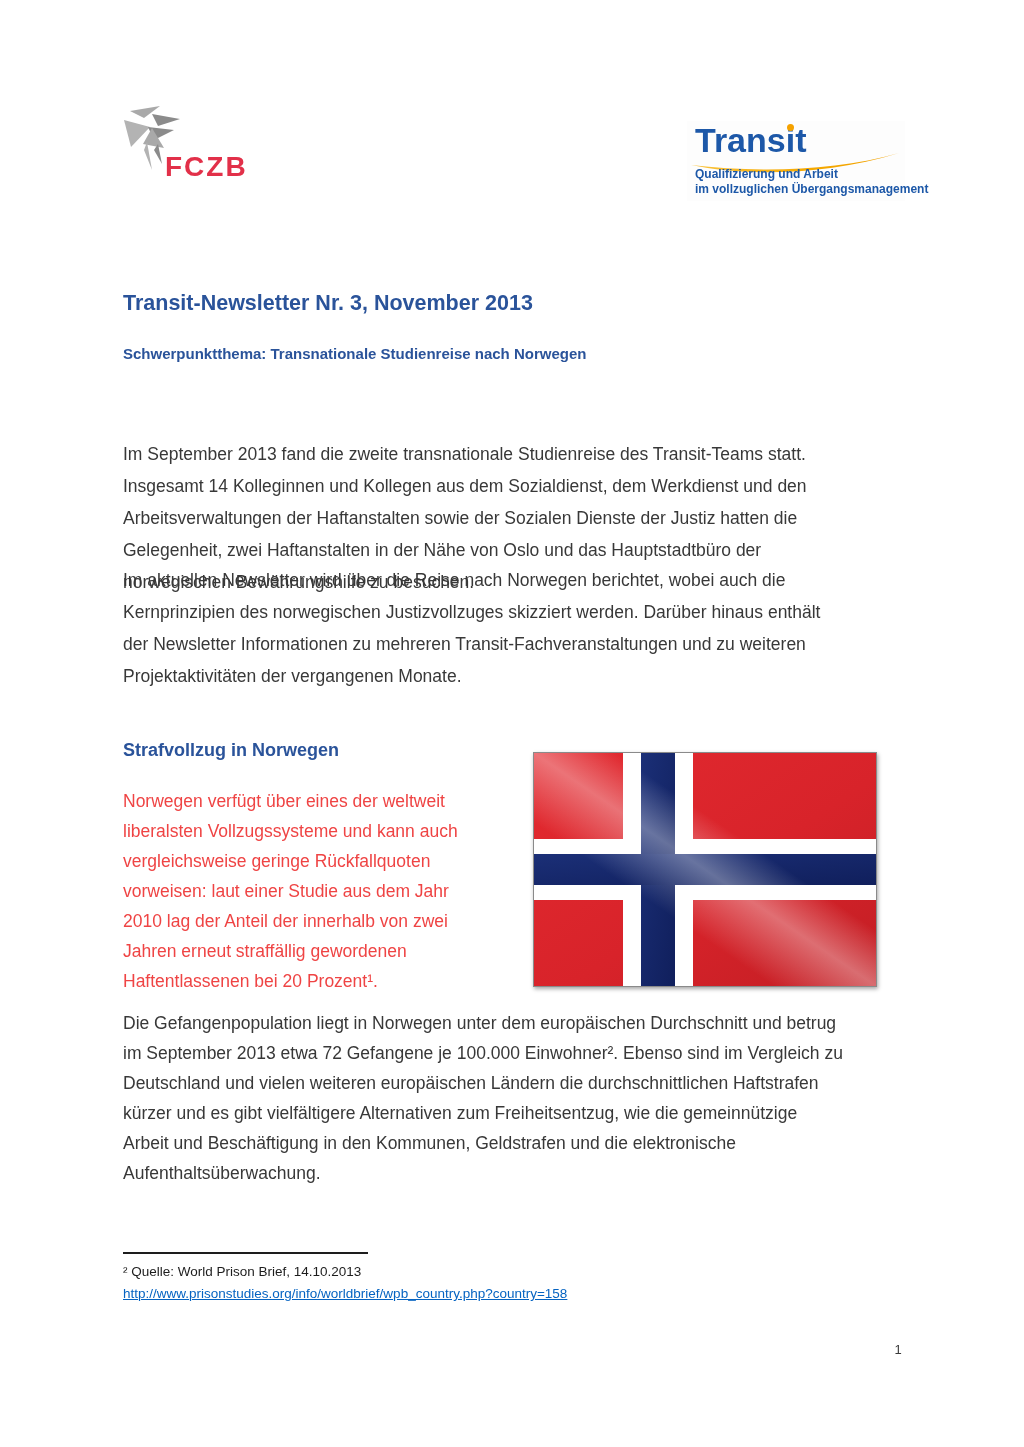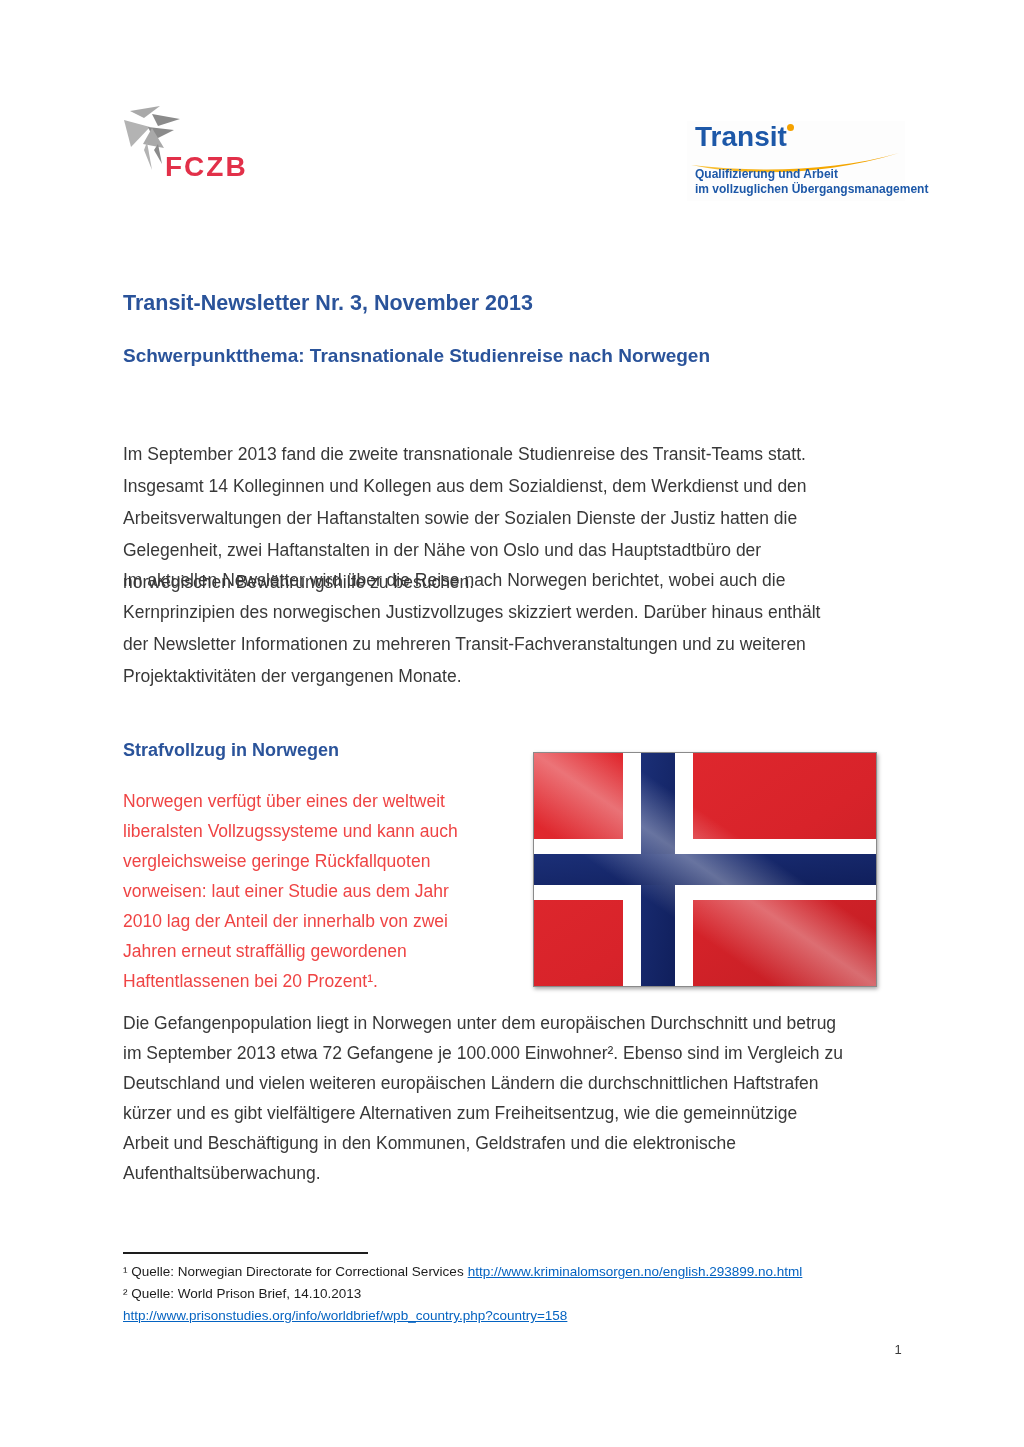--- a/index.html
+++ b/index.html
@@ -20,42 +20,42 @@
   .fczb-text {
     position: absolute; left: 47px; top: 53px;
     font-size: 28px; font-weight: bold; letter-spacing: 2px;
     color: #e23049; font-family: "Liberation Sans", sans-serif;
   }
 
   .transit-logo { position: absolute; left: 687px; top: 121px; width: 218px; height: 80px; background: #fdfdfd; }
   .transit-word-wrap { position: relative; height: 48px; }
   .transit-word {
     position: absolute; left: 8px; top: 0;
-    font-size: 28px; font-weight: bold; color: #1d58a8;
+    font-size: 34px; font-weight: bold; color: #1d58a8;
     font-family: "Liberation Sans", sans-serif;
   }
   .transit-idot {
     position: absolute; left: 100px; top: 3px; width: 7px; height: 7px;
     border-radius: 50%; background: #f5a200;
   }
   .transit-swoosh { position: absolute; left: 0; top: 28px; }
   .transit-sub {
     position: absolute; left: 8px; top: 46px;
     font-size: 12px; font-weight: bold; color: #1d58a8; line-height: 15px;
     white-space: nowrap;
   }
 
   
   .doc-title {
     position: absolute; left: 123px; top: 291px;
     font-size: 21.5px; font-weight: bold; color: #2a539a;
   }
   .doc-subtitle {
     position: absolute; left: 123px; top: 345px;
-    font-size: 19px; font-weight: bold; color: #2a539a;
+    font-size: 15px; font-weight: bold; color: #2a539a;
   }
   .section-heading {
     position: absolute; left: 123px; top: 740px;
     font-size: 18px; font-weight: bold; color: #2a539a;
   }
 
   
   .para {
     position: absolute; left: 123px; width: 800px;
     font-size: 17.5px; color: #383838;
@@ -187,23 +187,20 @@
   <p class="para para-3">Die Gefangenpopulation liegt in Norwegen unter dem europäischen Durchschnitt und betrug
 im September 2013 etwa 72 Gefangene je 100.000 Einwohner². Ebenso sind im Vergleich zu
 Deutschland und vielen weiteren europäischen Ländern die durchschnittlichen Haftstrafen
 kürzer und es gibt vielfältigere Alternativen zum Freiheitsentzug, wie die gemeinnützige
 Arbeit und Beschäftigung in den Kommunen, Geldstrafen und die elektronische
 Aufenthaltsüberwachung.</p>
 
   <div class="footnote-rule"></div>
   <div class="footnotes">
     <div>
-      <span class="fn-text">¹ Quelle: Norwegian Directorate for Correctional Services</span><a href="#">http://www.kriminalomsorgen.no/english.293899.no.html</a>
-    </div>
-    <div>
       <span class="fn-text">² Quelle: World Prison Brief, 14.10.2013</span>
     </div>
     <div>
       <a href="#">http://www.prisonstudies.org/info/worldbrief/wpb_country.php?country=158</a>
     </div>
   </div>
 
   <div class="page-number">1</div>
 
 </div>

